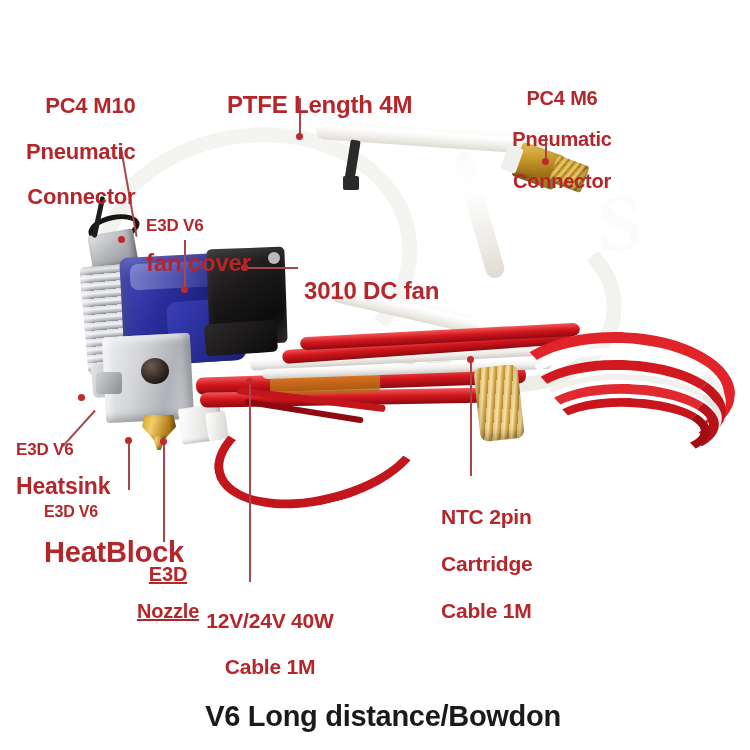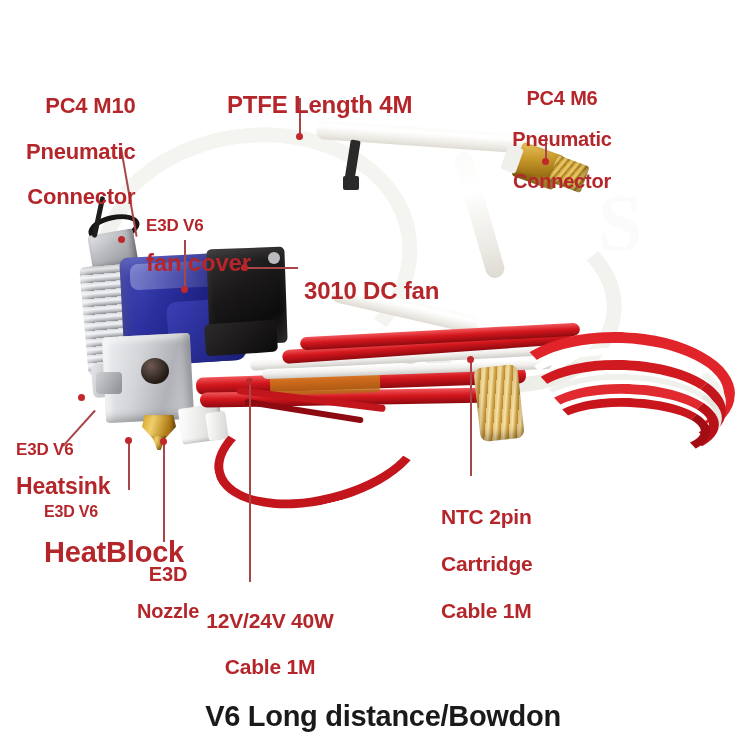--- a/index.html
+++ b/index.html
@@ -331,21 +331,21 @@
   <div class="anno" style="left:16px; top:424px;">
     <span class="sm" style="font-size:17px;">E3D V6</span>
     <span class="sm" style="font-size:23px;">Heatsink</span>
   </div>
 
   <div class="anno" style="left:44px; top:487px;">
     <span class="sm" style="font-size:16px;">E3D V6</span>
     <span class="sm" style="font-size:29px;">HeatBlock</span>
   </div>
 
-  <div class="anno" style="left:118px; top:547px; text-align:center; width:100px;">
+  <div class="anno" style="left:118px; top:547px; text-align:center; width:100px;text-decoration:underline;">
     <span class="sm" style="font-size:20px;">E3D</span>
     <span class="sm" style="font-size:20px;">Nozzle</span>
   </div>
 
   <div class="anno" style="left:180px; top:586px; text-align:center; width:180px; font-size:21px; line-height:1.1;">
     <span class="sm">12V/24V 40W</span>
     <span class="sm">Cable 1M</span>
   </div>
 
   <div class="anno" style="left:441px; top:481px; font-size:21px; line-height:1.12;">

